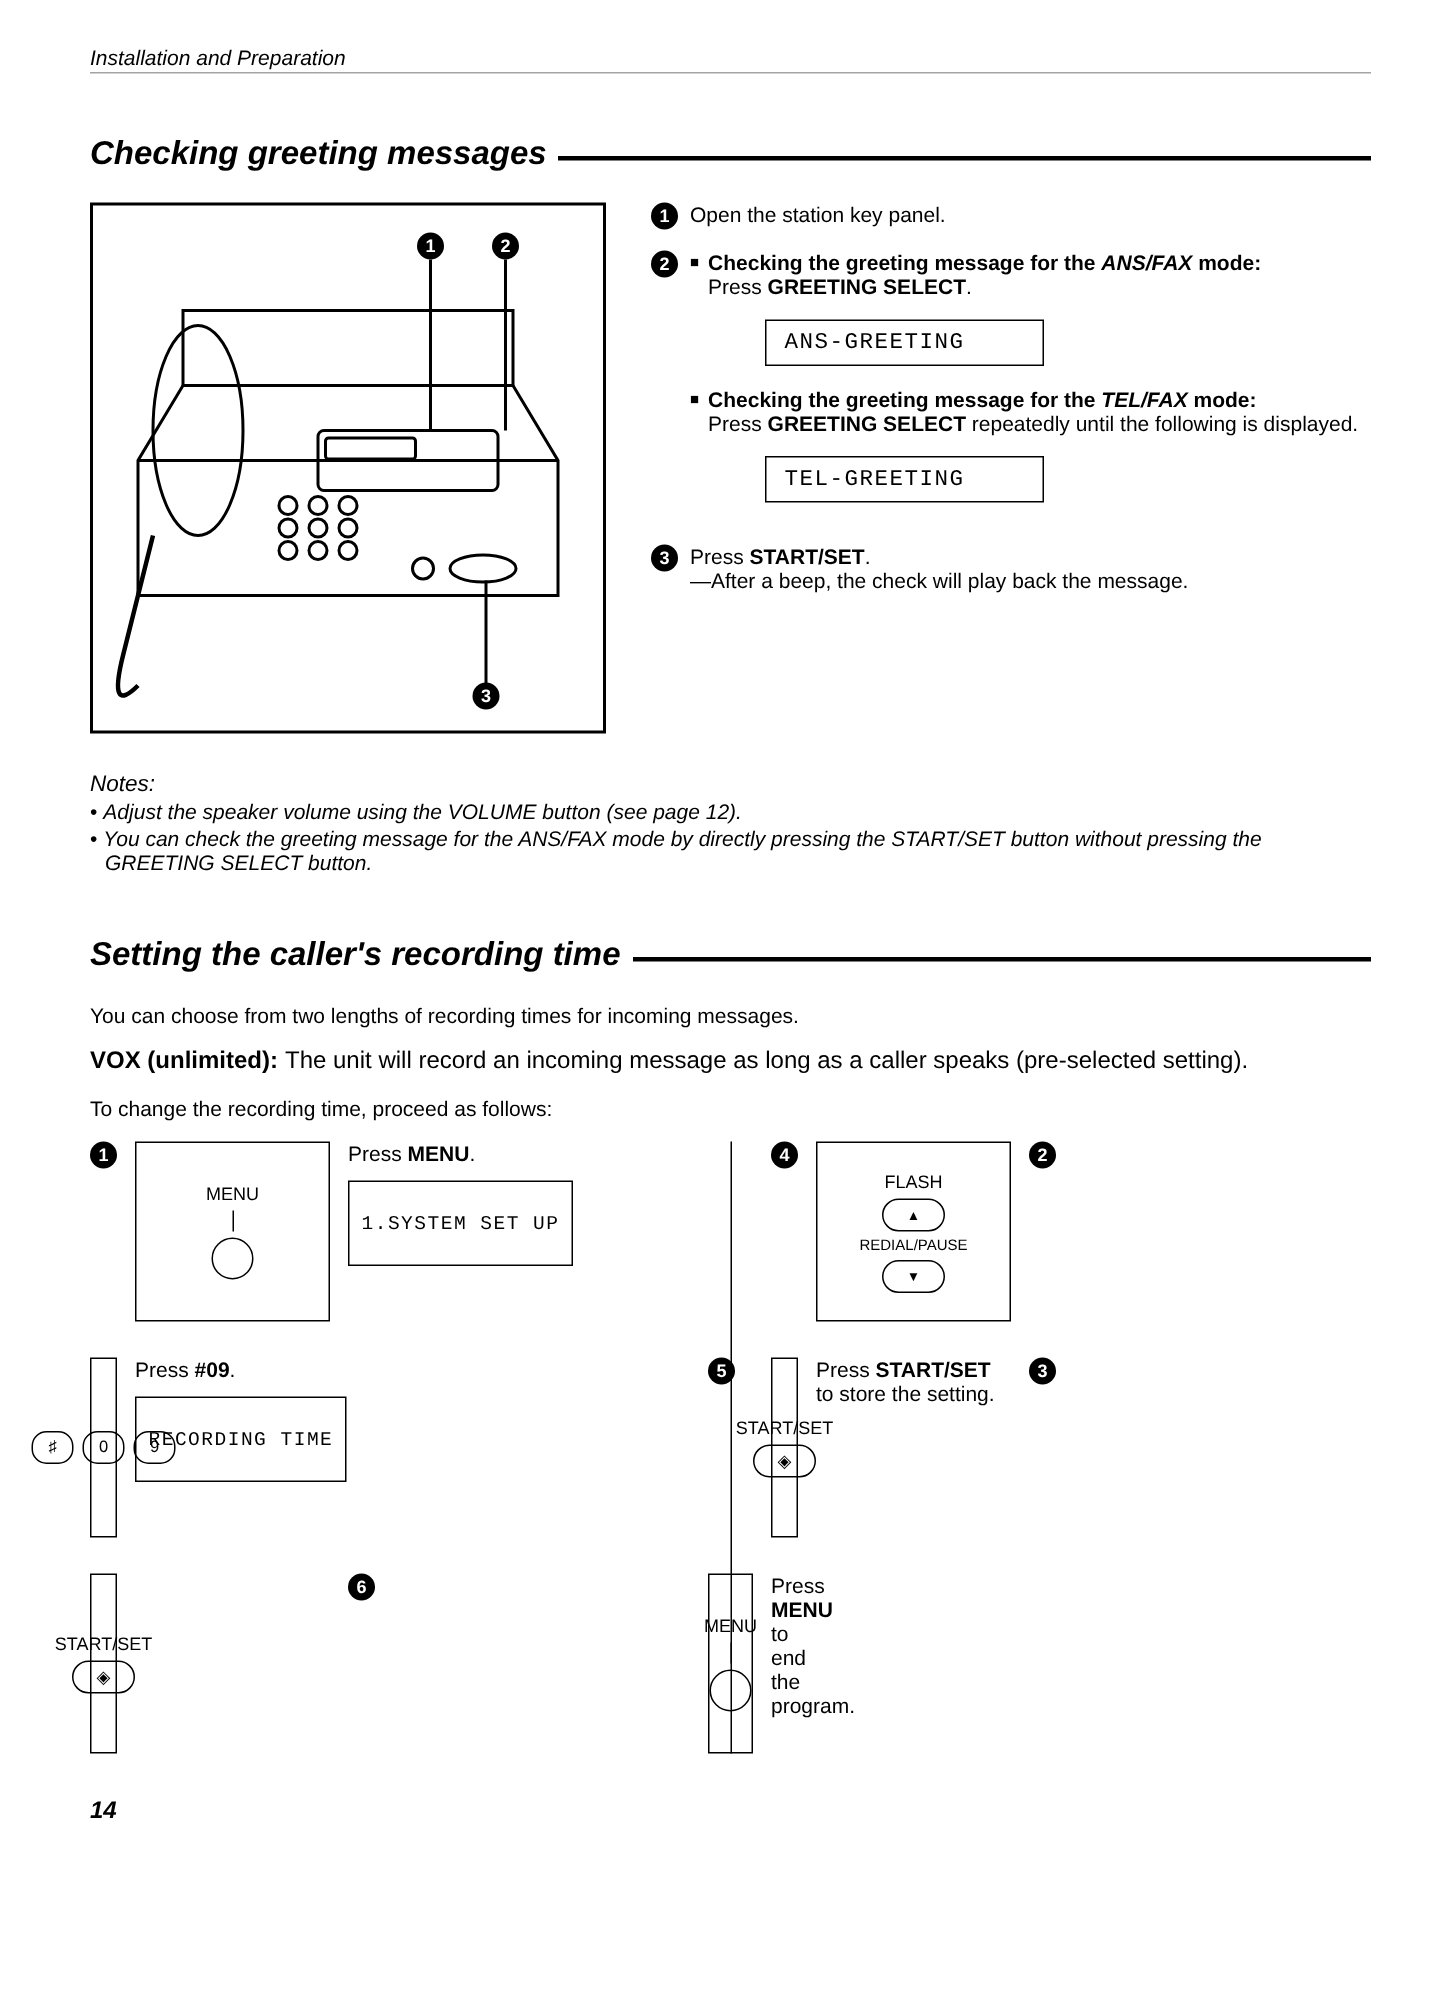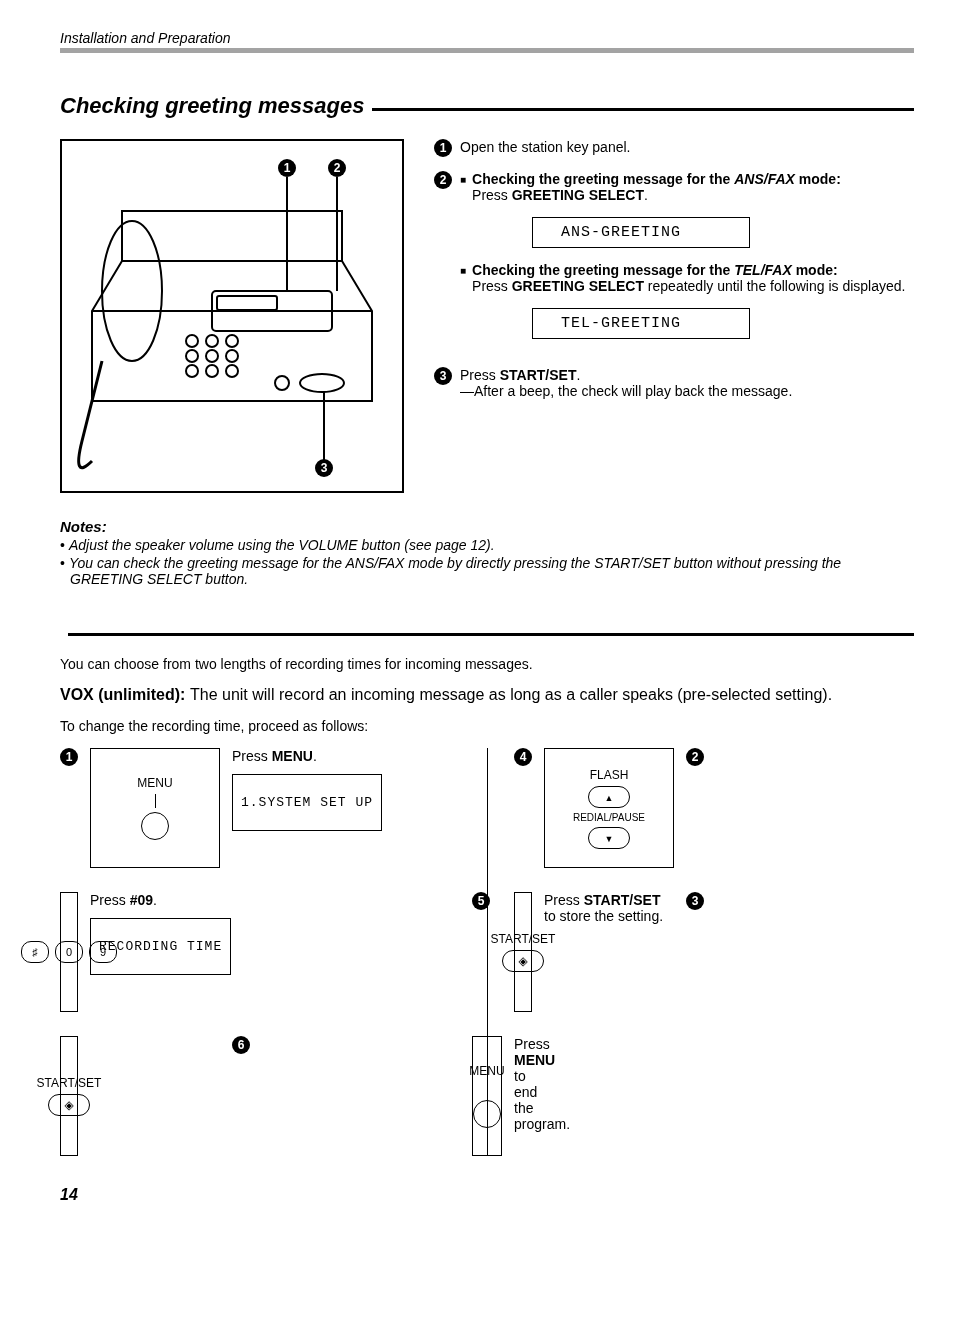--- a/index.html
+++ b/index.html
@@ -7,21 +7,21 @@
     font-size: 15px;
     color: #000;
     background: #fff;
     margin: 0;
     padding: 30px 40px 20px 60px;
     width: 854px;
   }
   .header-line {
     font-style: italic;
     font-size: 14px;
-    border-bottom: 5px solid #a3a3a3;
+    border-bottom: 1px solid #a3a3a3;
     padding-bottom: 2px;
     margin-bottom: 40px;
   }
   h1.section {
     font-style: italic;
     font-weight: bold;
     font-size: 22px;
     margin: 0 0 20px 0;
     display: flex;
     align-items: center;
@@ -57,27 +57,27 @@
   }
   .right-col { flex: 1; font-size: 14px; }
   .step { display: flex; gap: 8px; margin-bottom: 14px; }
   .step-body { flex: 1; }
   .sub { display: flex; gap: 6px; margin-bottom: 6px; }
   .sq { font-size: 10px; line-height: 18px; }
   .lcd {
     border: 1.5px solid #000;
     font-family: "Courier New", monospace;
     font-size: 15px;
-    padding: 6px 28px;
-    margin: 8px 0 14px 72px;
+    padding: 6px 12px;
+    margin: 8px 0 14px 50px;
     display: inline-block;
     min-width: 160px;
     letter-spacing: 1px;
   }
-  .notes-h { font-weight: bold; font-style: italic; margin-top: 10px; font-size: 15px;}
+  .notes-h { font-weight: normal; font-style: italic; margin-top: 10px; font-size: 15px;}
   .notes { font-style: italic; font-size: 14px; margin: 2px 0 40px 0; padding: 0; list-style: none;}
   .notes li { margin-bottom: 2px; text-indent: -10px; padding-left: 10px;}
   .notes li::before { content: "•"; font-style: normal; margin-right: 4px;}
   .intro { font-size: 14px; margin: 14px 0; }
   .defs { font-size: 16px; margin-bottom: 2px; }
   .defs .row { display: flex; margin-bottom: 2px; }
   .defs .term { font-weight: bold; width: 130px; flex-shrink: 0;}
   .steps-grid {
     display: grid;
     grid-template-columns: 18px 130px 1fr 30px 18px 130px 1fr;
@@ -211,20 +211,21 @@
   </div>
 </div>
 
 <div class="notes-h">Notes:</div>
 <ul class="notes">
   <li>Adjust the speaker volume using the VOLUME button (see page 12).</li>
   <li>You can check the greeting message for the ANS/FAX mode by directly pressing the START/SET button without pressing the GREETING SELECT button.</li>
 </ul>
 
 <h1 class="section">
+  <span>Setting the caller's recording time</span>
   <span class="rule"></span>
 </h1>
 
 <div class="intro">You can choose from two lengths of recording times for incoming messages.</div>
 
 <div class="defs">
   <div class="row">
     <div class="term">VOX (unlimited):</div>
     <div>The unit will record an incoming message as long as a caller speaks (pre-selected setting).</div>
   </div>

